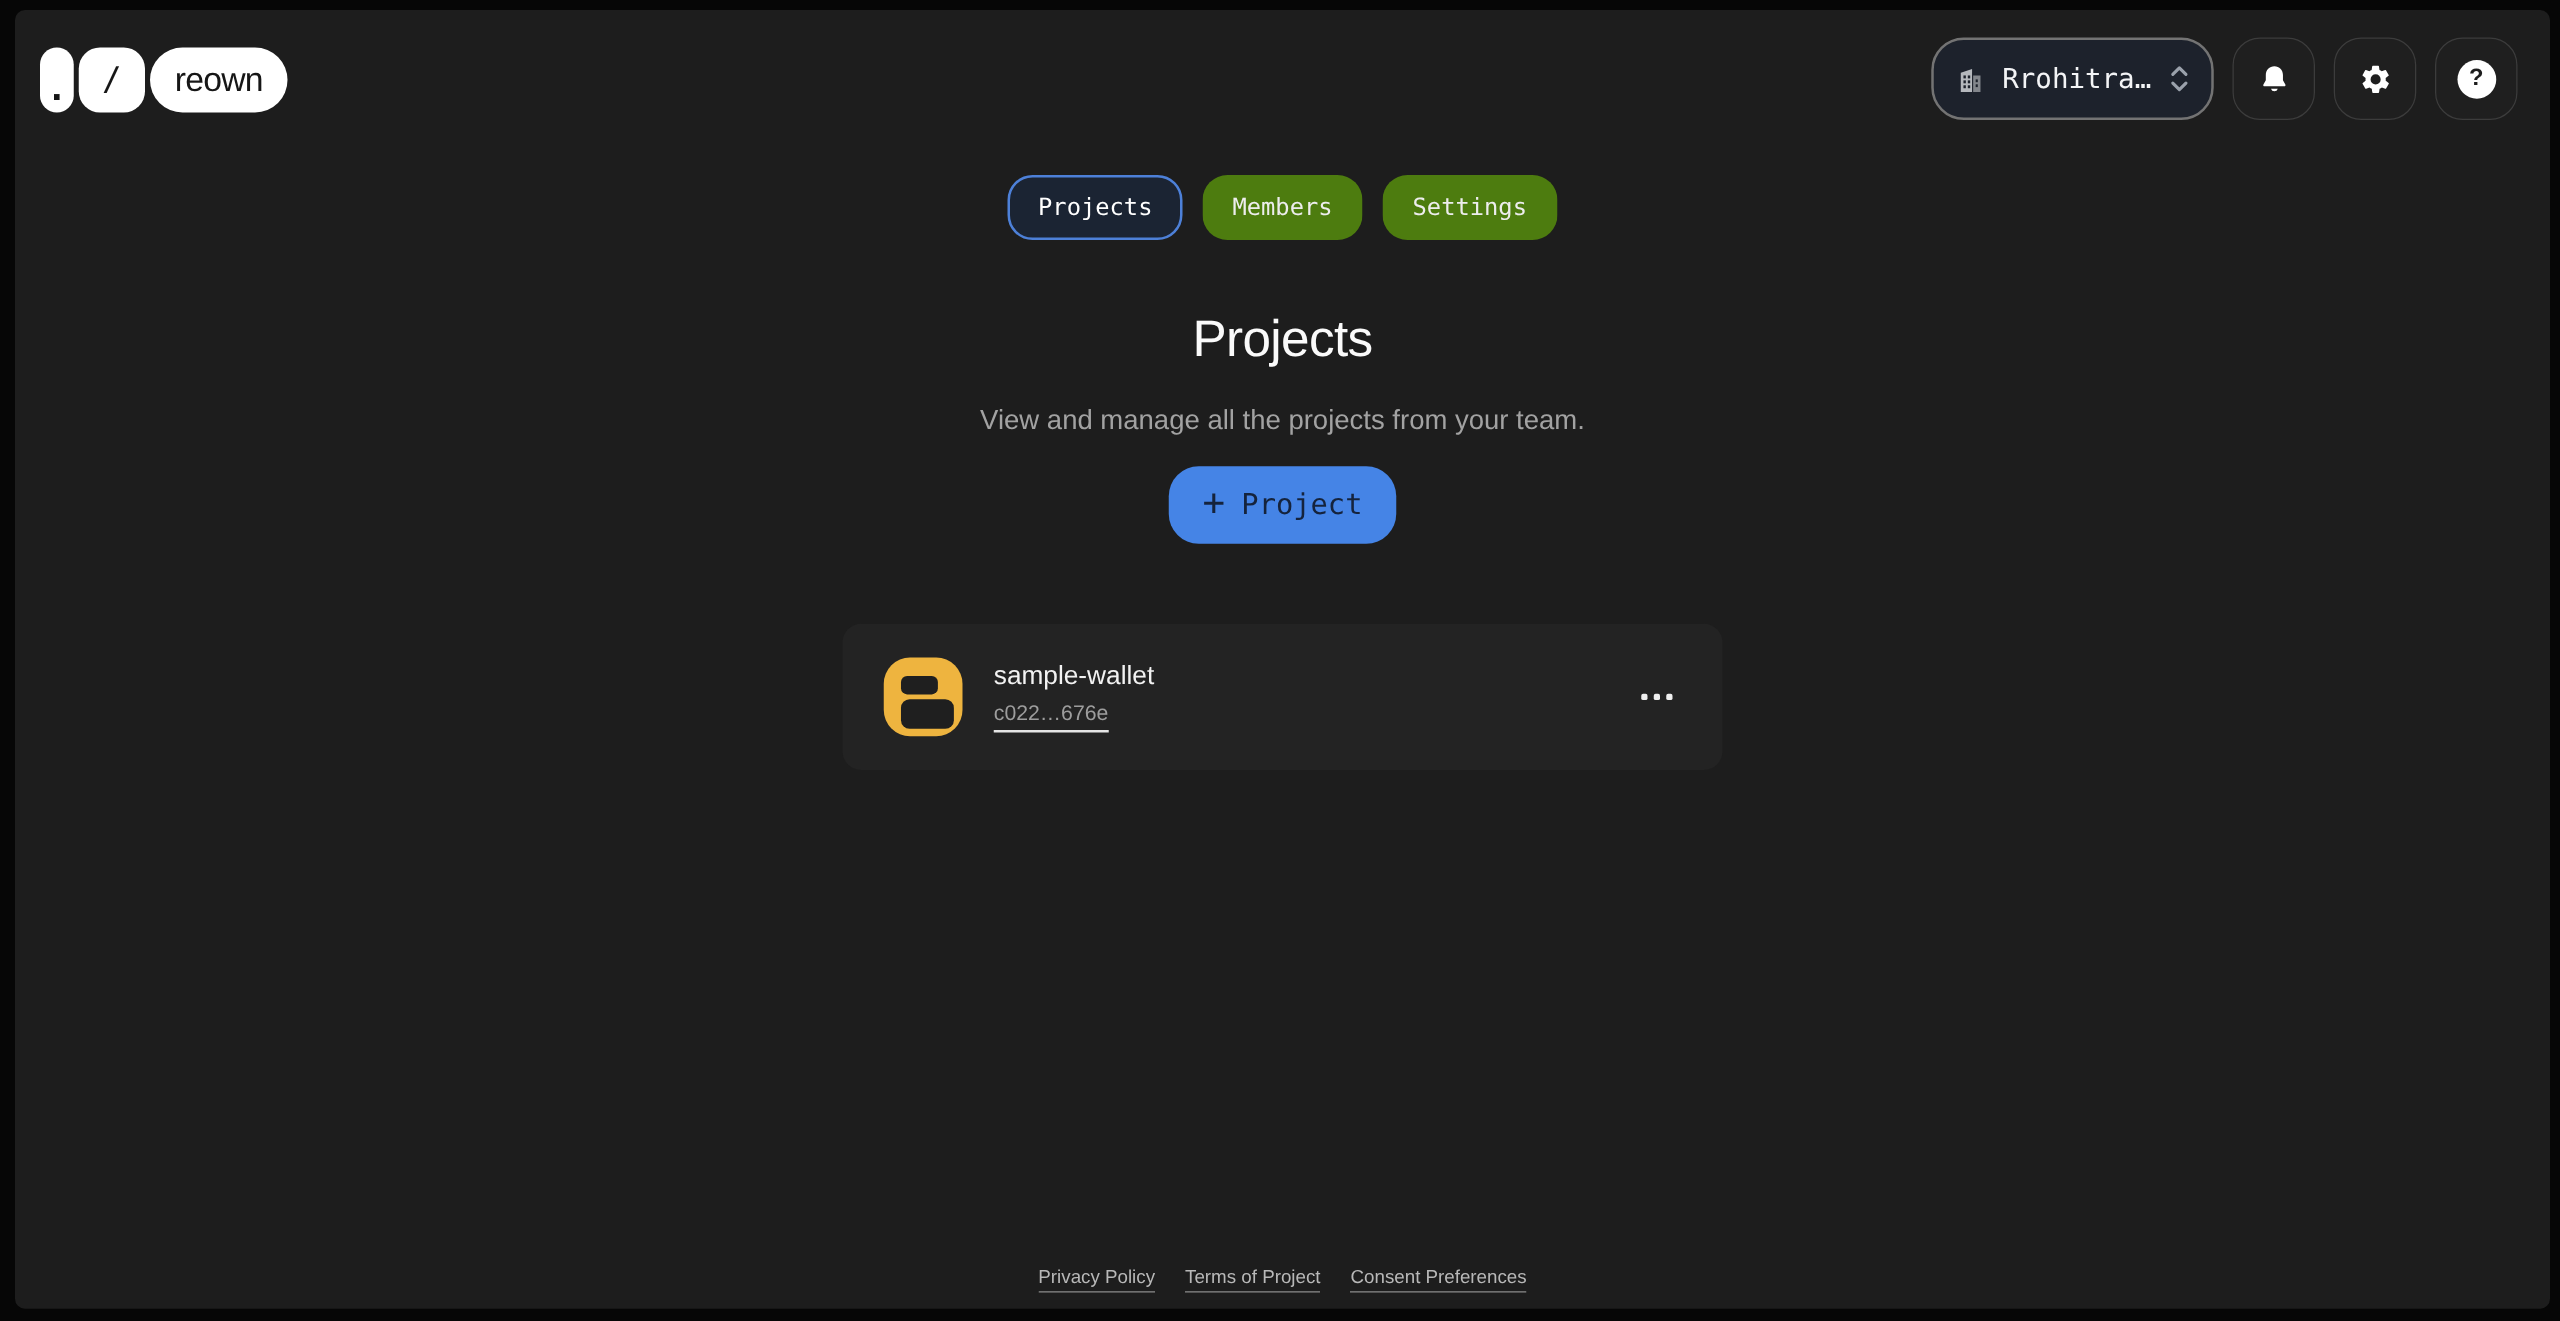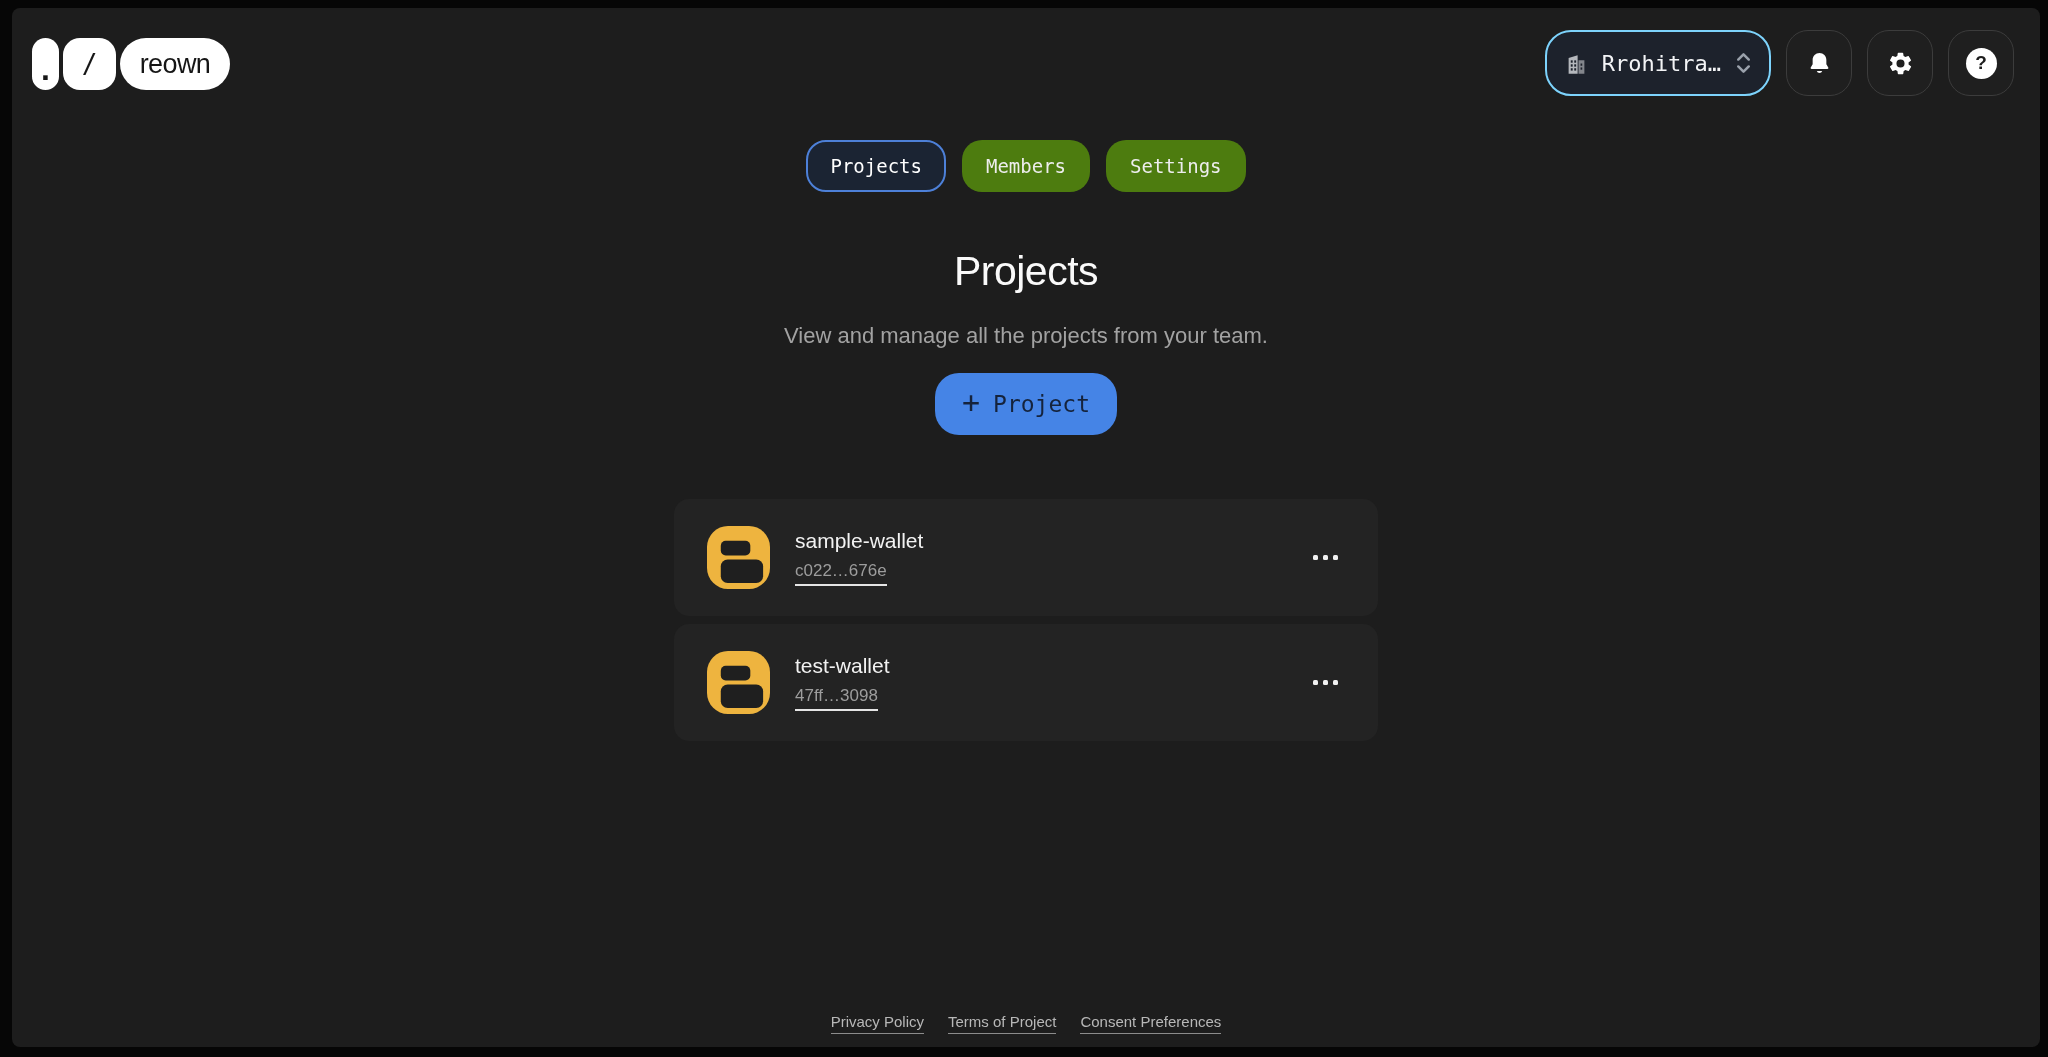--- a/index.html
+++ b/index.html
@@ -15,21 +15,21 @@
             padding:22px 26px 0 20px; }
   .logo { display:flex; align-items:center; gap:4px; margin-top:8px; cursor:pointer; }
   .pill { background:#ffffff; height:52px; display:flex; align-items:center; justify-content:center;
           color:#161616; }
   .pill-dot { width:27px; border-radius:15px; font-size:32px; font-weight:700; align-items:flex-end; padding-bottom:14px; line-height:0.4; }
   .pill-slash { width:53px; border-radius:17px; font-family:"DejaVu Sans Mono", monospace; font-size:26px; }
   .pill-word { width:110px; border-radius:26px; font-size:27px; font-weight:400; letter-spacing:-0.6px; }
 
   .header-right { display:flex; align-items:center; gap:15px; }
   .org-pill { display:flex; align-items:center; gap:12px; height:66px; padding:0 15px 0 16px;
-              background:#1d222c; border:2px solid #7dd3fc; border-radius:26px; cursor:pointer; }
+              background:#1d222c; border:2px solid #737373; border-radius:26px; cursor:pointer; }
   .org-label { font-family:"DejaVu Sans Mono", monospace; font-size:22px; color:#f3f4f6; }
   .icon-btn { width:66px; height:66px; border-radius:22px; background:#1f1f1f; border:1px solid #3c3c3c;
               display:flex; align-items:center; justify-content:center; cursor:pointer; }
   .help-circle { width:31px; height:31px; border-radius:50%; background:#ffffff; color:#1d1d1d;
                  display:flex; align-items:center; justify-content:center;
                  font-size:19px; font-weight:700; }
 
   
   .tabs { display:flex; justify-content:center; gap:16px; margin-top:44px; }
   .tab { height:52px; padding:0 22px; border-radius:20px; background:#4d7c0f; border:2px solid transparent;
@@ -40,21 +40,21 @@
   
   .main { text-align:center; }
   .page-title { margin-top:56px; font-size:41px; font-weight:500; letter-spacing:-0.5px; color:#fafafa; }
   .page-subtitle { margin-top:28px; font-size:22px; color:#a2a2a2; }
   .btn-primary { margin-top:24px; display:inline-flex; align-items:center; gap:13px;
                  height:62px; padding:0 27px; border:none; border-radius:24px; background:#4584e6;
                  font-family:"DejaVu Sans Mono", monospace; font-size:23px; color:#15233c; cursor:pointer; }
   .btn-primary .plus { font-size:30px; font-weight:400; line-height:1; margin-top:-3px; }
 
   
-  .cards { width:704px; margin:64px auto 0; display:flex; flex-direction:column; gap:8px; }
+  .cards { width:704px; margin:64px auto 0; display:flex; flex-direction:column; gap:20px; }
   .card { height:117px; border-radius:15px; background:#232323; display:flex; align-items:center;
           padding:0 38px 0 33px; text-align:left; cursor:pointer; }
   .proj-icon { width:63px; height:63px; border-radius:21px; flex:0 0 auto;
                display:flex; align-items:center; justify-content:center; }
   .proj-icon.yellow { background:#eeb43f; }
   .proj-icon.red { background:#e55a40; }
   .proj-text { margin-left:25px; }
   .proj-name { font-size:21px; color:#f2f2f2; margin-bottom:8px; }
   .proj-id { display:inline-block; font-size:17px; color:#9d9d9d; padding-bottom:3px;
              border-bottom:2px solid #e5e5e5; text-decoration:none; cursor:pointer; }
@@ -158,37 +158,20 @@
             <div class="proj-name">sample-wallet</div>
             <a class="proj-id">c022…676e</a>
           </div>
           <button class="menu-btn">
             <span class="dot"></span>
             <span class="dot"></span>
             <span class="dot"></span>
           </button>
         </div>
 
-        <div class="card">
-          <div class="proj-icon yellow">
-            <svg width="63" height="63" viewBox="0 0 64 64">
-              <rect x="14" y="15" width="30" height="15" rx="5" fill="#1f1f1f"></rect>
-              <rect x="14" y="34" width="43" height="24" rx="7" fill="#1f1f1f"></rect>
-            </svg>
-          </div>
-          <div class="proj-text">
-            <div class="proj-name">test-wallet</div>
-            <a class="proj-id">47ff…3098</a>
-          </div>
-          <button class="menu-btn">
-            <span class="dot"></span>
-            <span class="dot"></span>
-            <span class="dot"></span>
-          </button>
-        </div>
 
 
       </div>
     </div>
 
     <div class="footer">
       <a>Privacy Policy</a>
       <a>Terms of Project</a>
       <a>Consent Preferences</a>
     </div>

